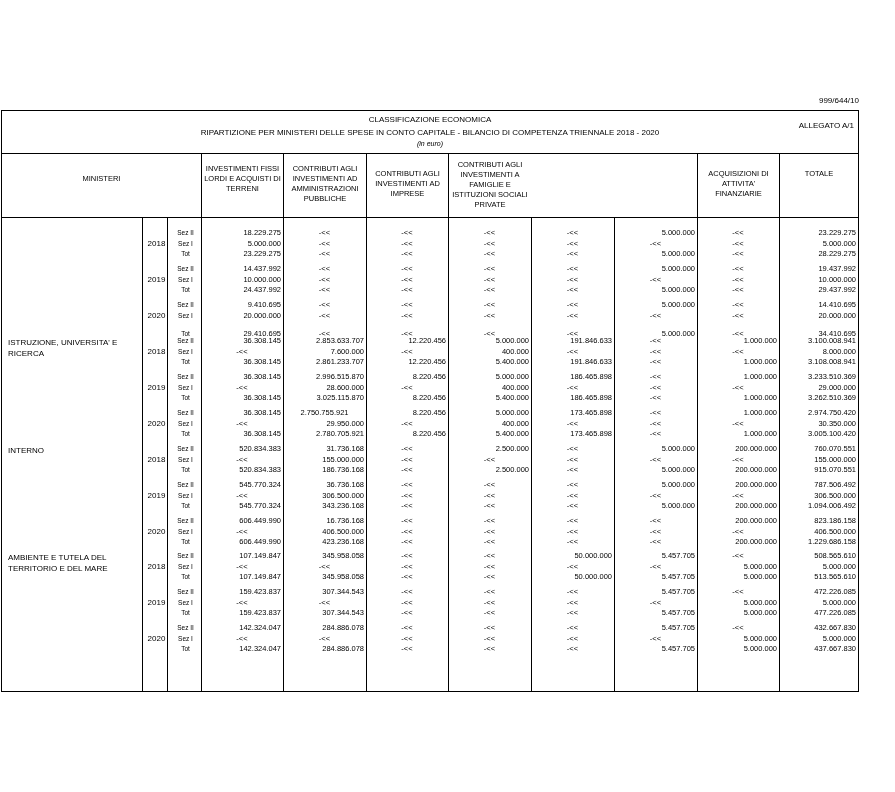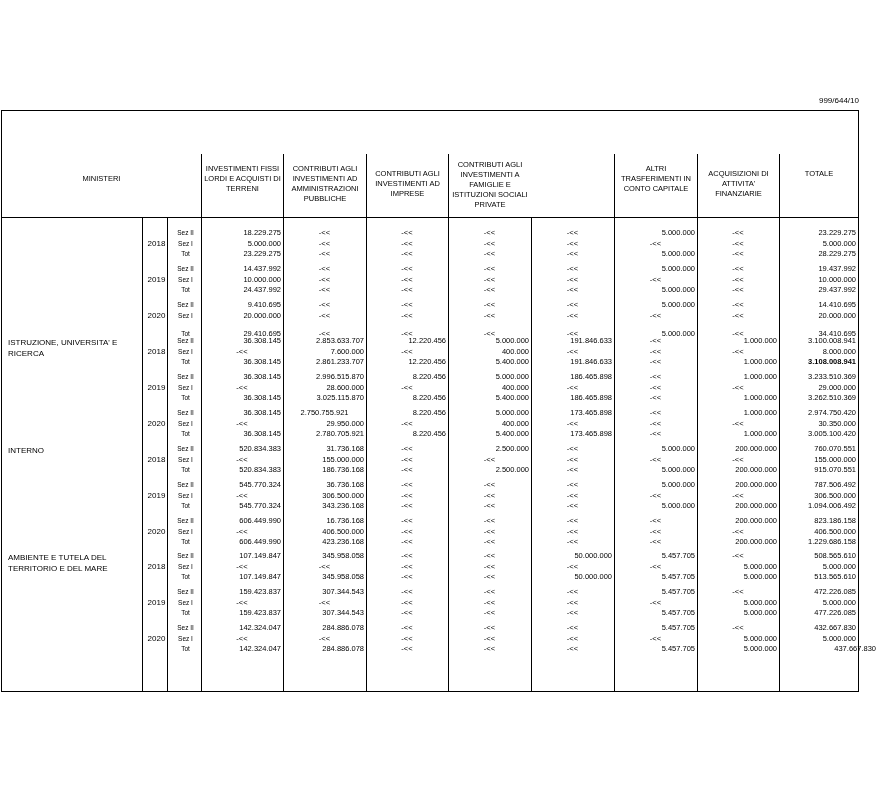--- a/index.html
+++ b/index.html
@@ -27,28 +27,33 @@
   .sez { position: absolute; left: 167px; width: 33px; text-align: center; font-size: 6.5px; }
   .num { position: absolute; text-align: right; }
   .num.nil { text-align: center; }
 </style>
 </head>
 <body>
 
 <div class="code">999/644/10</div>
 
 <div class="frame">
+  <div class="band">
+    <div class="t1">CLASSIFICAZIONE ECONOMICA</div>
+    <div class="t2">RIPARTIZIONE PER MINISTERI DELLE SPESE IN CONTO CAPITALE - BILANCIO DI COMPETENZA TRIENNALE 2018 - 2020</div>
+    <div class="t3">(in euro)</div>
+    <div class="alleg">ALLEGATO A/1</div>
+  </div>
 
   <div class="hdr">
     <div class="hcell bl" style="left:199px;width:82px;">INVESTIMENTI FISSI LORDI E ACQUISTI DI TERRENI</div>
     <div class="hcell" style="left:0;width:199px;padding-top:20px;">MINISTERI</div>
     <div class="hcell bl" style="left:281px;width:83px;">CONTRIBUTI AGLI INVESTIMENTI AD AMMINISTRAZIONI PUBBLICHE</div>
     <div class="hcell bl" style="left:364px;width:82px;padding-top:15px;">CONTRIBUTI AGLI INVESTIMENTI AD IMPRESE</div>
     <div class="hcell bl" style="left:446px;width:83px;padding-top:6px;">CONTRIBUTI AGLI INVESTIMENTI A FAMIGLIE E ISTITUZIONI SOCIALI PRIVATE</div>
-    <div class="hcell bl" style="left:612px;width:83px;">ALTRI TRASFERIMENTI IN CONTO CAPITALE</div>
     <div class="hcell bl" style="left:695px;width:82px;padding-top:15px;">ACQUISIZIONI DI ATTIVITA' FINANZIARIE</div>
     <div class="hcell bl" style="left:777px;width:79px;padding-top:15px;">TOTALE</div>
   </div>
 
   <div class="body" id="tbody">
     <div class="vline" style="left:140px"></div>
     <div class="vline" style="left:165px"></div>
     <div class="vline" style="left:199px"></div>
     <div class="vline" style="left:281px"></div>
     <div class="vline" style="left:364px"></div>
@@ -195,21 +200,21 @@
           </div>
           <div class="row" style="top: 21px;">
             <div class="sez">Tot</div>
             <div class="num" style="left: 201px; width: 78px;">36.308.145</div>
             <div class="num" style="left: 283px; width: 79px;">2.861.233.707</div>
             <div class="num" style="left: 366px; width: 78px;">12.220.456</div>
             <div class="num" style="left: 448px; width: 79px;">5.400.000</div>
             <div class="num" style="left: 531px; width: 79px;">191.846.633</div>
             <div class="num nil" style="left: 614px; width: 79px;">-&lt;&lt;</div>
             <div class="num" style="left: 697px; width: 78px;">1.000.000</div>
-            <div class="num" style="left: 779px; width: 75px; font-weight: bold;">3.108.008.941</div>
+            <div class="num" style="left: 779px; width: 75px;">3.108.008.941</div>
           </div>
         </div>
         <div class="year-grp" style="top: 44px;">
           <div class="year">2019</div>
           <div class="row" style="top: 0px;">
             <div class="sez">Sez II</div>
             <div class="num" style="left: 201px; width: 78px;">36.308.145</div>
             <div class="num" style="left: 283px; width: 79px;">2.996.515.870</div>
             <div class="num" style="left: 366px; width: 78px;">8.220.456</div>
             <div class="num" style="left: 448px; width: 79px;">5.000.000</div>
@@ -489,18 +494,18 @@
           </div>
           <div class="row" style="top: 21px;">
             <div class="sez">Tot</div>
             <div class="num" style="left: 201px; width: 78px;">142.324.047</div>
             <div class="num" style="left: 283px; width: 79px;">284.886.078</div>
             <div class="num nil" style="left: 366px; width: 78px;">-&lt;&lt;</div>
             <div class="num nil" style="left: 448px; width: 79px;">-&lt;&lt;</div>
             <div class="num nil" style="left: 531px; width: 79px;">-&lt;&lt;</div>
             <div class="num" style="left: 614px; width: 79px;">5.457.705</div>
             <div class="num" style="left: 697px; width: 78px;">5.000.000</div>
-            <div class="num" style="left: 779px; width: 75px; padding-left: 20px;">437.667.830</div>
+            <div class="num" style="left: 779px; width: 75px;">437.667.830</div>
           </div>
         </div>
       </div>
     </div>
 </div>
 
 </body></html>

